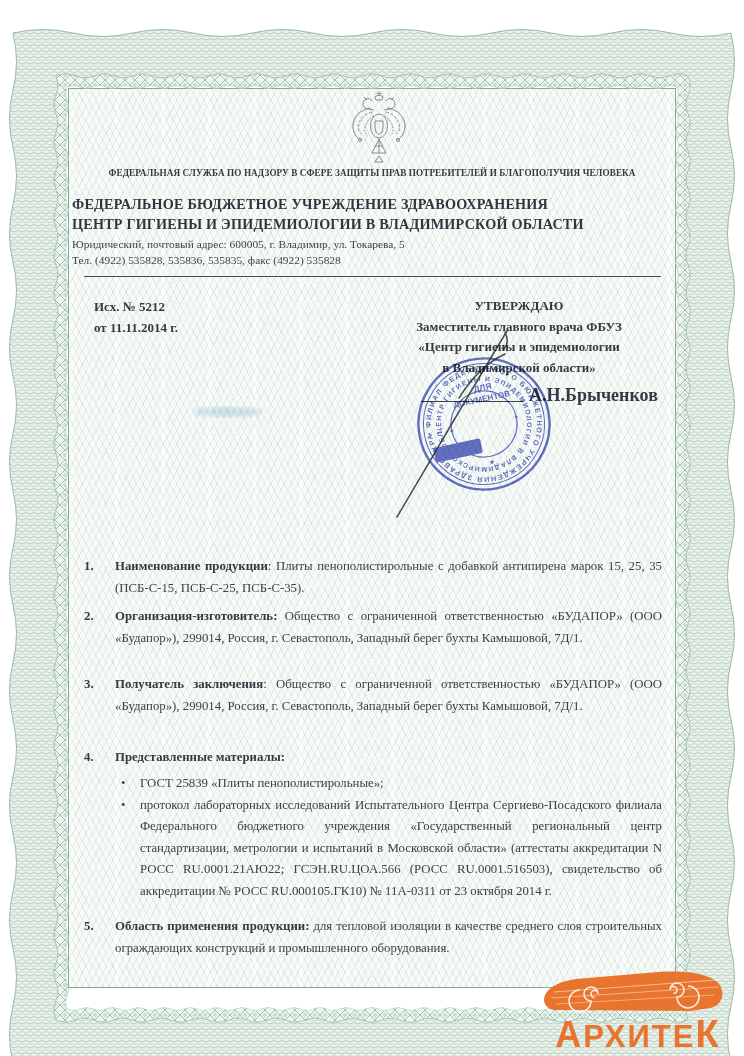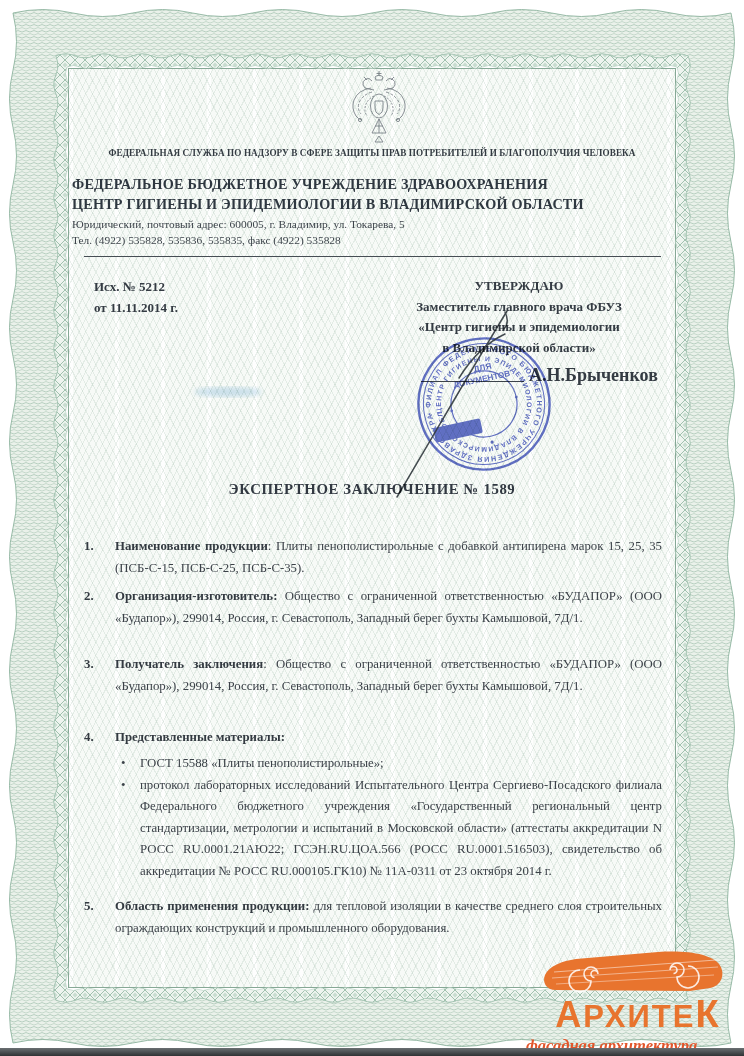--- a/index.html
+++ b/index.html
@@ -1,20 +1,20 @@
 <!DOCTYPE html>
 <html><head>
 <meta charset="utf-8">
 <style>
   html,body{margin:0;padding:0;}
   body{
     width:744px;height:1056px;position:relative;background:#ffffff;overflow:hidden;
     font-family:"Liberation Serif","DejaVu Serif",serif;color:#3b4148;
   }
-  .page{position:absolute;inset:0;}
+  .page{position:absolute;inset:0;margin-top:20px;}
   
   .inner-field{
     position:absolute;inset:68px;z-index:1;
     background-color:#f7faf7;
     background-image:
       repeating-linear-gradient(63deg, rgba(148,180,160,.20) 0 1px, transparent 1px 6px),
       repeating-linear-gradient(-63deg, rgba(148,180,160,.20) 0 1px, transparent 1px 6px),
       repeating-linear-gradient(90deg, rgba(255,255,255,.85) 0 4px, rgba(255,255,255,0) 4px 46px);
     border:1px solid #86a895;
   }
@@ -129,21 +129,20 @@
 
     <div class="abs approval">
       <div>УТВЕРЖДАЮ</div>
       <div>Заместитель главного врача ФБУЗ</div>
       <div>«Центр гигиены и эпидемиологии</div>
       <div>в Владимирской области»</div>
     </div>
     <div class="abs sig-line"></div>
     <div class="abs signer">А.Н.Брыченков</div>
 
-    <div class="abs doc-title">ЭКСПЕРТНОЕ ЗАКЛЮЧЕНИЕ № 1589</div>
 
     <div class="abs item i1">
       <span class="num">1.</span>
       <div class="txt"><b>Наименование продукции</b><span>: </span><span>Плиты пенополистирольные с добавкой антипирена марок 15, 25, 35 (ПСБ-С-15, ПСБ-С-25, ПСБ-С-35).</span></div>
     </div>
 
     <div class="abs item i2">
       <span class="num">2.</span>
       <div class="txt"><b>Организация-изготовитель:</b><span> </span><span>Общество с ограниченной ответственностью «БУДАПОР» (ООО «Будапор»), 299014, Россия, г. Севастополь, Западный берег бухты Камышовой, 7Д/1.</span></div>
     </div>
@@ -152,21 +151,21 @@
       <span class="num">3.</span>
       <div class="txt"><b>Получатель заключения</b><span>: </span><span>Общество с ограниченной ответственностью «БУДАПОР» (ООО «Будапор»), 299014, Россия, г. Севастополь, Западный берег бухты Камышовой, 7Д/1.</span></div>
     </div>
 
     <div class="abs item i4">
       <span class="num">4.</span>
       <div class="txt"><b>Представленные материалы:</b></div>
     </div>
 
     <ul class="abs mats">
-      <li><span>ГОСТ 15588 «Плиты пенополистирольные»;</span></li>
+      <li><span>ГОСТ 25839 «Плиты пенополистирольные»;</span></li>
       <li><span>протокол лабораторных исследований Испытательного Центра Сергиево-Посадского филиала Федерального бюджетного учреждения «Государственный региональный центр стандартизации, метрологии и испытаний в Московской области» (аттестаты аккредитации N РОСС RU.0001.21АЮ22; ГСЭН.RU.ЦОА.566 (РОСС RU.0001.516503), свидетельство об аккредитации № РОСС RU.000105.ГК10) № 11А-0311 от 23 октября 2014 г.</span></li>
     </ul>
 
     <div class="abs item i5">
       <span class="num">5.</span>
       <div class="txt"><b>Область применения продукции:</b><span> </span><span>для тепловой изоляции в качестве среднего слоя строительных ограждающих конструкций и промышленного оборудования.</span></div>
     </div>
   </div>
 
   <svg class="overlay" width="744" height="1056" viewBox="0 0 744 1056">

